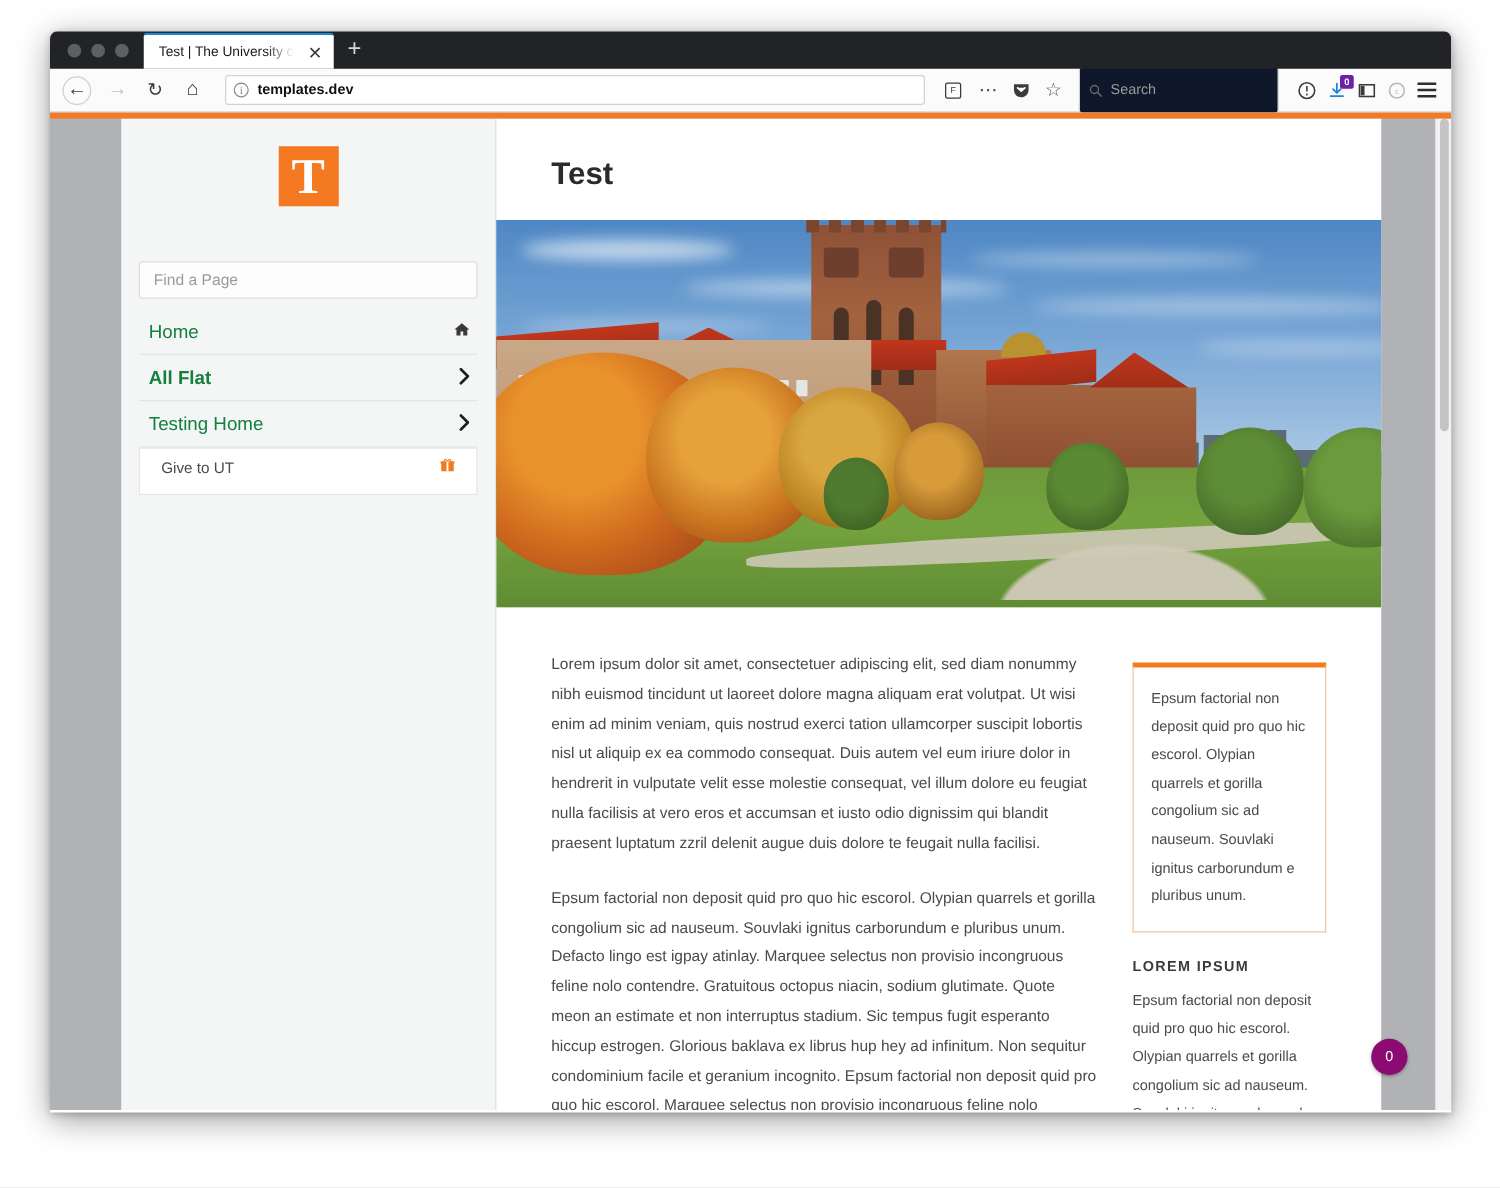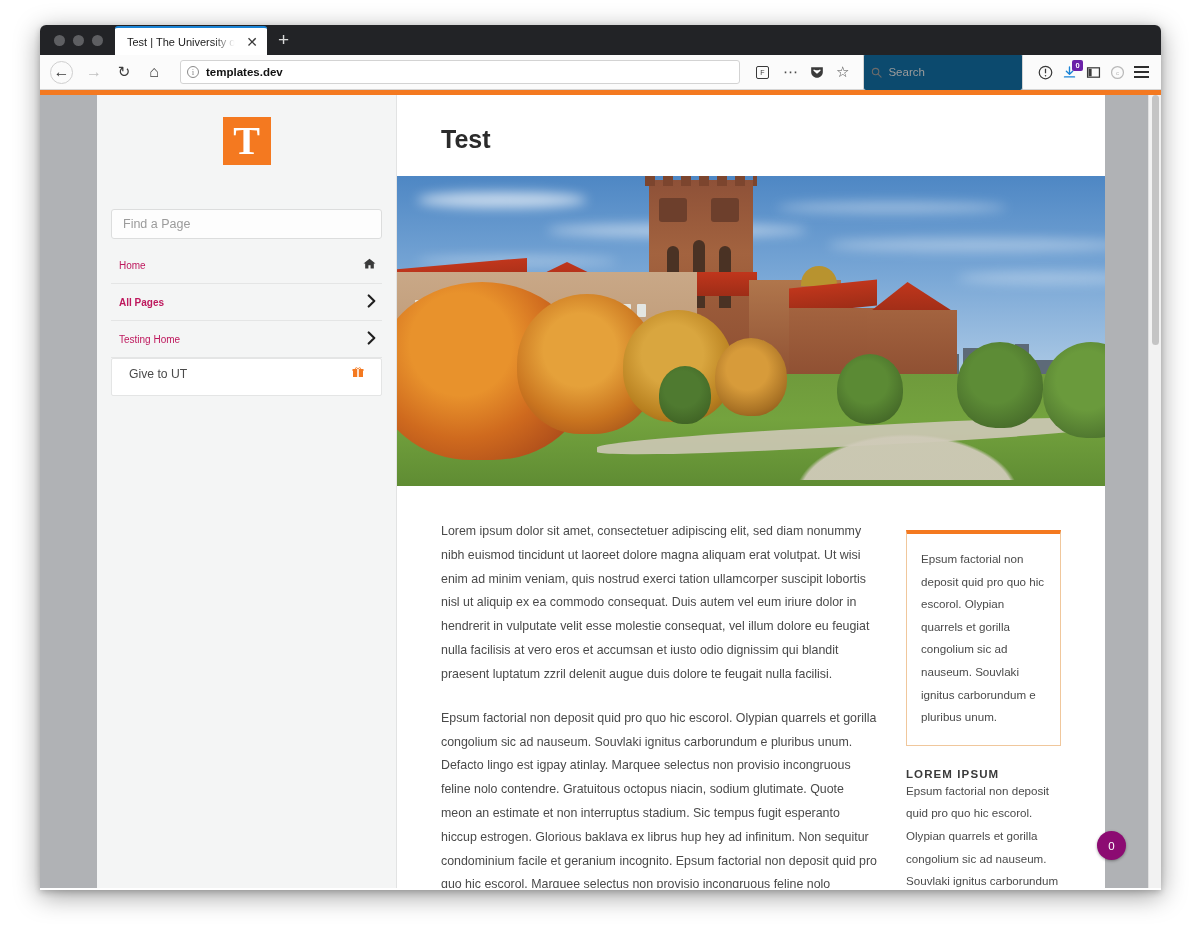--- a/index.html
+++ b/index.html
@@ -105,21 +105,21 @@
     display:flex;align-items:center;justify-content:center;
   }
   .reader-box {
     width: 13px; height: 13px; border: 1.3px solid #3a3a3a; border-radius: 2px;
     display:flex;align-items:center;justify-content:center;
     font-size: 7px; color:#3a3a3a;
   }
 
   #searchbar {
     width: 160px; height: 38px;
-    background: #0c4a6e; border: 1px solid #d3d3d3; border-radius: 3px;
+    background: #0f172a; border: 1px solid #d3d3d3; border-radius: 3px;
     display:flex; align-items:center; gap:6px; padding: 0 7px;
     margin-left: 12px;
   }
   .search-ph { font-size: 11.5px; color: #9b9b9b; }
 
   #navright { margin-left: auto; display:flex; align-items:center; gap: 9px; padding-right: 2px;}
   .rbtn { cursor: pointer; display:flex; align-items:center; justify-content:center; position: relative; color:#3b3b3b;}
   .badge-count {
     position: absolute; top: -5px; right: -6px;
     background: #6b21a8; color:#fff; font-size: 7.5px;
@@ -188,21 +188,21 @@
     display: flex; align-items: center;
     padding: 0 11px;
   }
   #findbox .ph { font-size: 12.5px; color: #9b9b9b; }
 
   .navlist { list-style: none; margin: 0; padding: 0 14px; }
   .navitem {
     height: 37px;
     display: flex; align-items: center;
     border-bottom: 1px solid #e4e5e5;
-    font-size: 10px; color: #be185d;
+    font-size: 15px; color: #15803d;
     cursor: pointer;
     padding: 0 6px 0 8px;
   }
   .navitem .lbl { flex: 1; }
   .navitem.bold .lbl { font-weight: bold; }
   .navitem.card {
     background: #fff;
     border: 1px solid #e4e5e5;
     border-radius: 2px;
     margin-top: 0;
@@ -304,21 +304,21 @@
   #aside { width: 155px; flex: 0 0 155px; padding-top: 10px; }
   .calloutbox {
     border: 1px solid #f0c79c;
     border-top: 4px solid #f47920;
     padding: 14px 14px 16px;
     font-size: 11.6px; line-height: 1.95; color: #4a4a4a;
     margin-bottom: 22px;
   }
   .asidehead {
     font-size: 11.5px; font-weight: bold; color: #3a3a3a;
-    letter-spacing: 1.1px; 
+    letter-spacing: 1.1px; margin-bottom: 10px;
   }
   .asidebody { font-size: 11.6px; line-height: 1.95; color: #4a4a4a; }
 
   
   #pagescroll {
     position: absolute; right: 0; top: 5px; bottom: 0; width: 13px;
     background: #f2f2f2; border-left: 1px solid #e0e0e0;
   }
   #pagescroll .thumb {
     position:absolute; top:0; left: 3px; width: 7px; height: 250px;
@@ -441,21 +441,21 @@
           <ul class="navlist">
             <li class="navitem">
               <span class="lbl">Home</span>
               <span class="home-icon">
                 <svg width="13" height="13" viewBox="0 0 24 24" aria-hidden="true">
                     <path fill="#3a3a3a" d="M12 3L1 12h3v9h6v-6h4v6h6v-9h3L12 3z"></path>
                   </svg>
               </span>
             </li>
             <li class="navitem bold">
-              <span class="lbl">All Pages</span>
+              <span class="lbl">All Flat</span>
               <span class="chev">
                 <svg width="9" height="14" viewBox="0 0 12 20" aria-hidden="true">
                     <path d="M2 2l8 8-8 8" fill="none" stroke="#1f1f1f" stroke-width="3" stroke-linecap="round" stroke-linejoin="round"></path>
                   </svg>
               </span>
             </li>
             <li class="navitem">
               <span class="lbl">Testing Home</span>
               <span class="chev">
                 <svg width="9" height="14" viewBox="0 0 12 20" aria-hidden="true">

